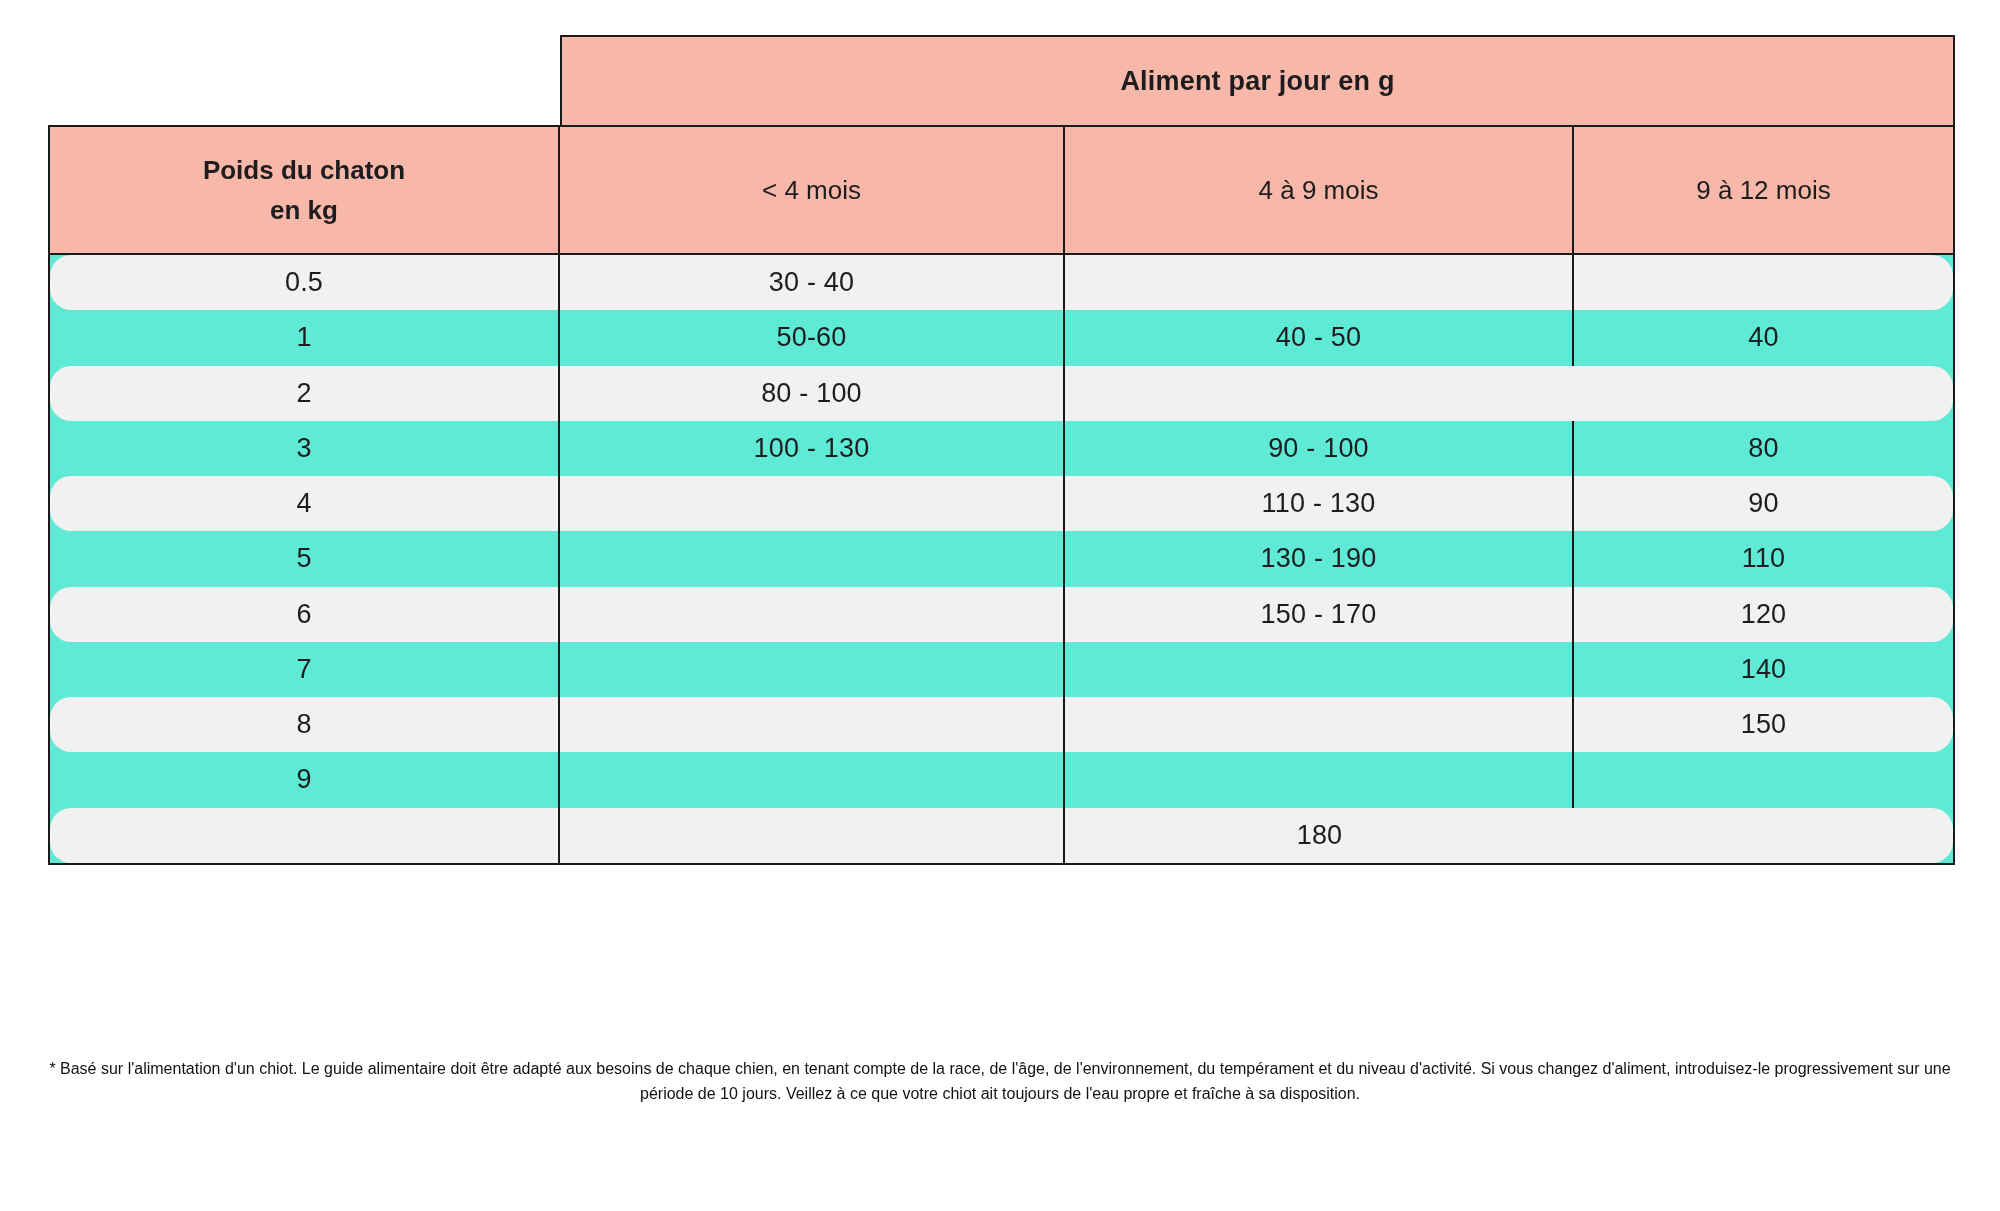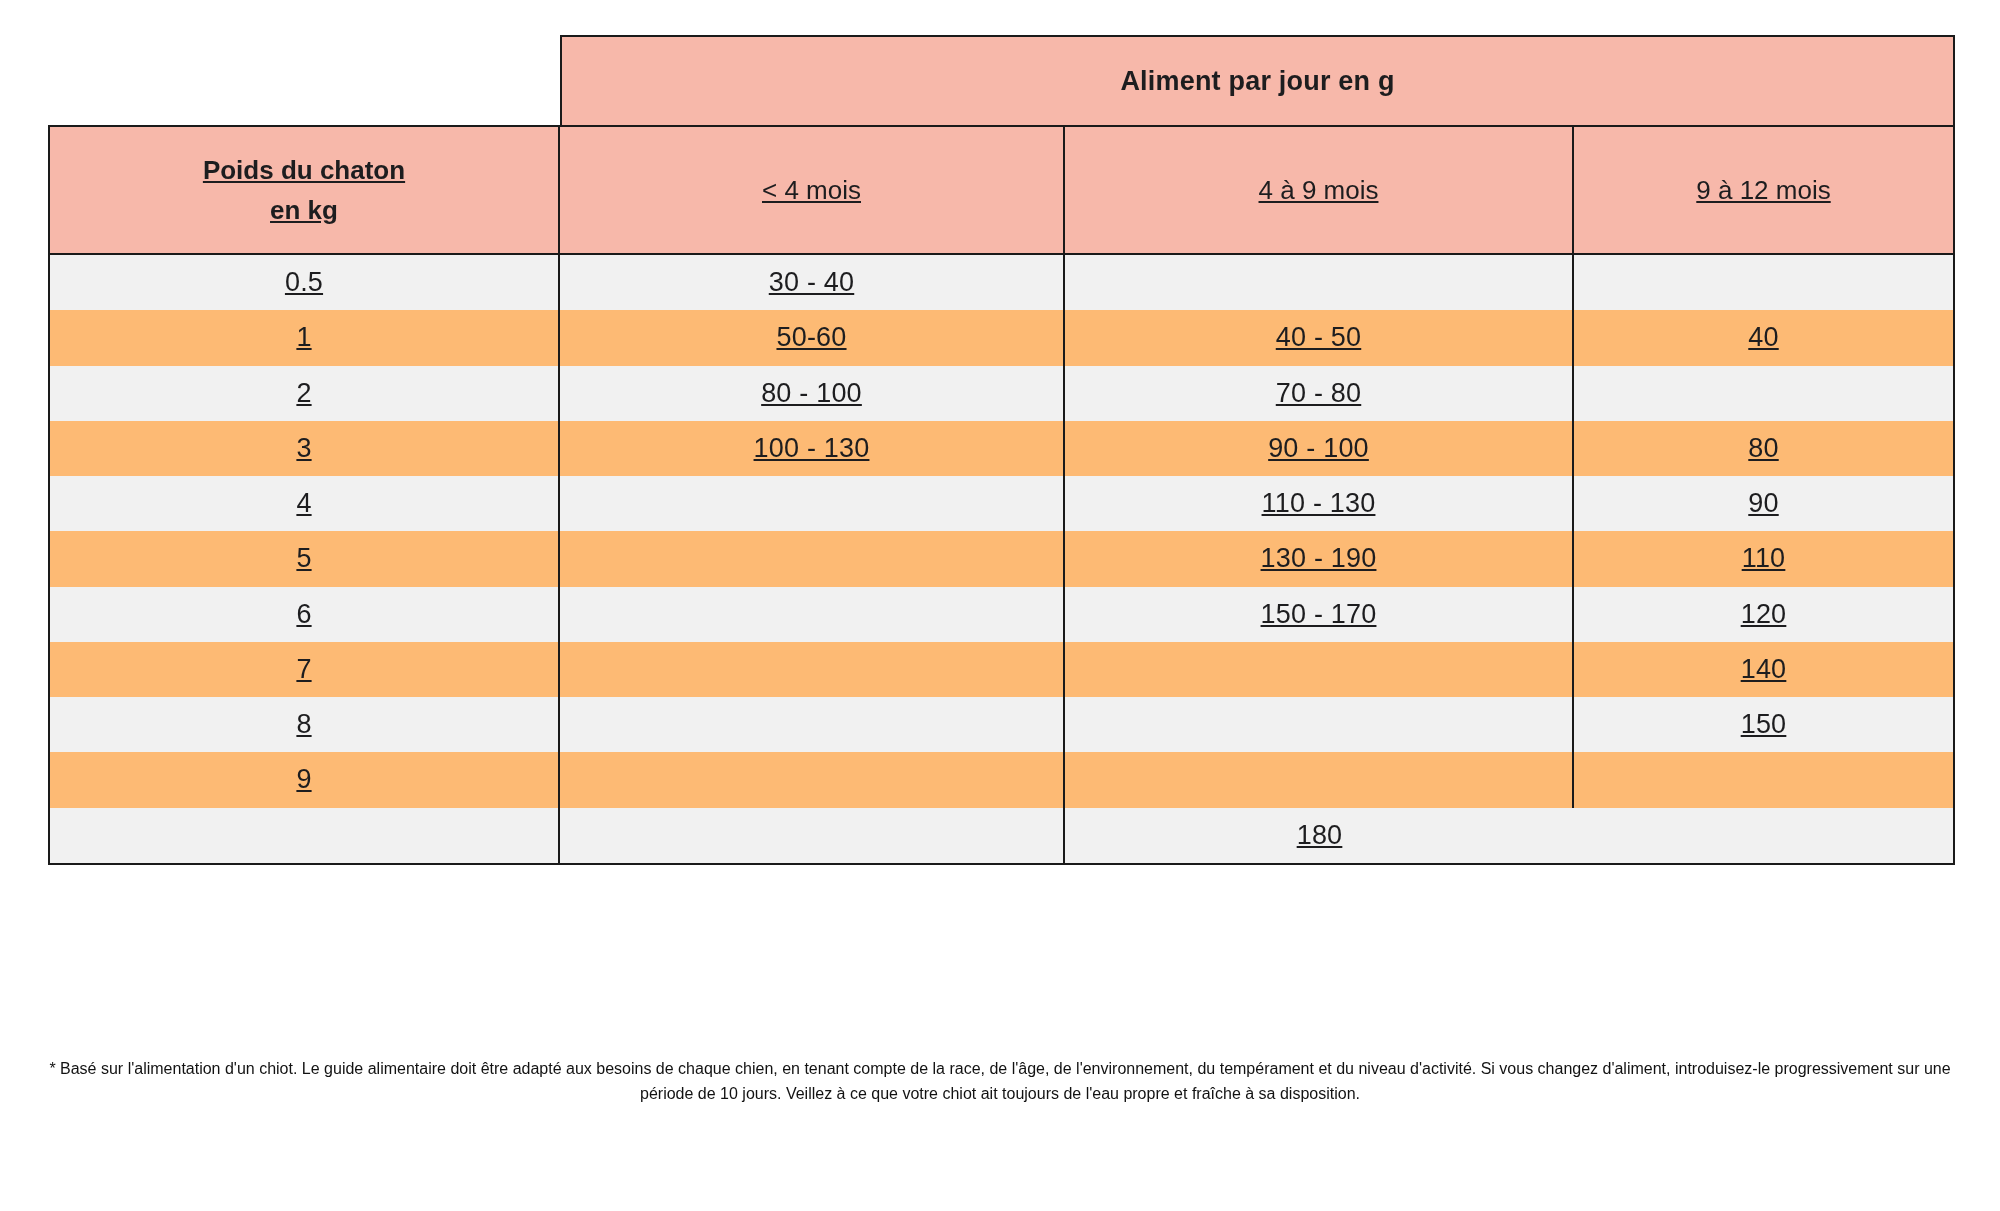--- a/index.html
+++ b/index.html
@@ -37,22 +37,21 @@
     display: flex;
     align-items: center;
     justify-content: center;
     font-weight: bold;
     font-size: 27px;
     letter-spacing: 0.2px;
   }
 
   .main-table {
     border: 2px solid var(--line);
-    background: #fdba74;
-    text-decoration: underline;
+    background: #5eead4;
   }
 
   .header-row {
     display: grid;
     grid-template-columns: 510px 505px 509px 1fr;
     height: 128px;
     border-bottom: 2px solid var(--line);
   }
   .th {
     background: var(--pink);
@@ -63,20 +62,21 @@
     font-size: 26px;
     text-align: center;
   }
   .th.sep, .cell.sep { border-right: 2px solid var(--line); }
   .th.weight-th { font-weight: bold; line-height: 1.55; }
 
   .data-row {
     display: grid;
     grid-template-columns: 510px 505px 509px 1fr;
     height: 55.25px;
+    border-radius: 21px;
   }
   .data-row:nth-child(odd) { background: var(--stripe); }
   .cell {
     display: flex;
     align-items: center;
     justify-content: center;
     font-size: 27px;
     letter-spacing: 0.2px;
   }
 
@@ -126,21 +126,20 @@
           </div>
           <div class="data-row">
             <div class="cell sep">1</div>
             <div class="cell sep">50-60</div>
             <div class="cell sep">40 - 50</div>
             <div class="cell">40</div>
           </div>
           <div class="data-row">
             <div class="cell sep">2</div>
             <div class="cell sep">80 - 100</div>
-            <div class="cell sep">70 - 80</div>
           </div>
           <div class="data-row">
             <div class="cell sep">3</div>
             <div class="cell sep">100 - 130</div>
             <div class="cell sep">90 - 100</div>
             <div class="cell">80</div>
           </div>
           <div class="data-row">
             <div class="cell sep">4</div>
             <div class="cell sep"></div>

